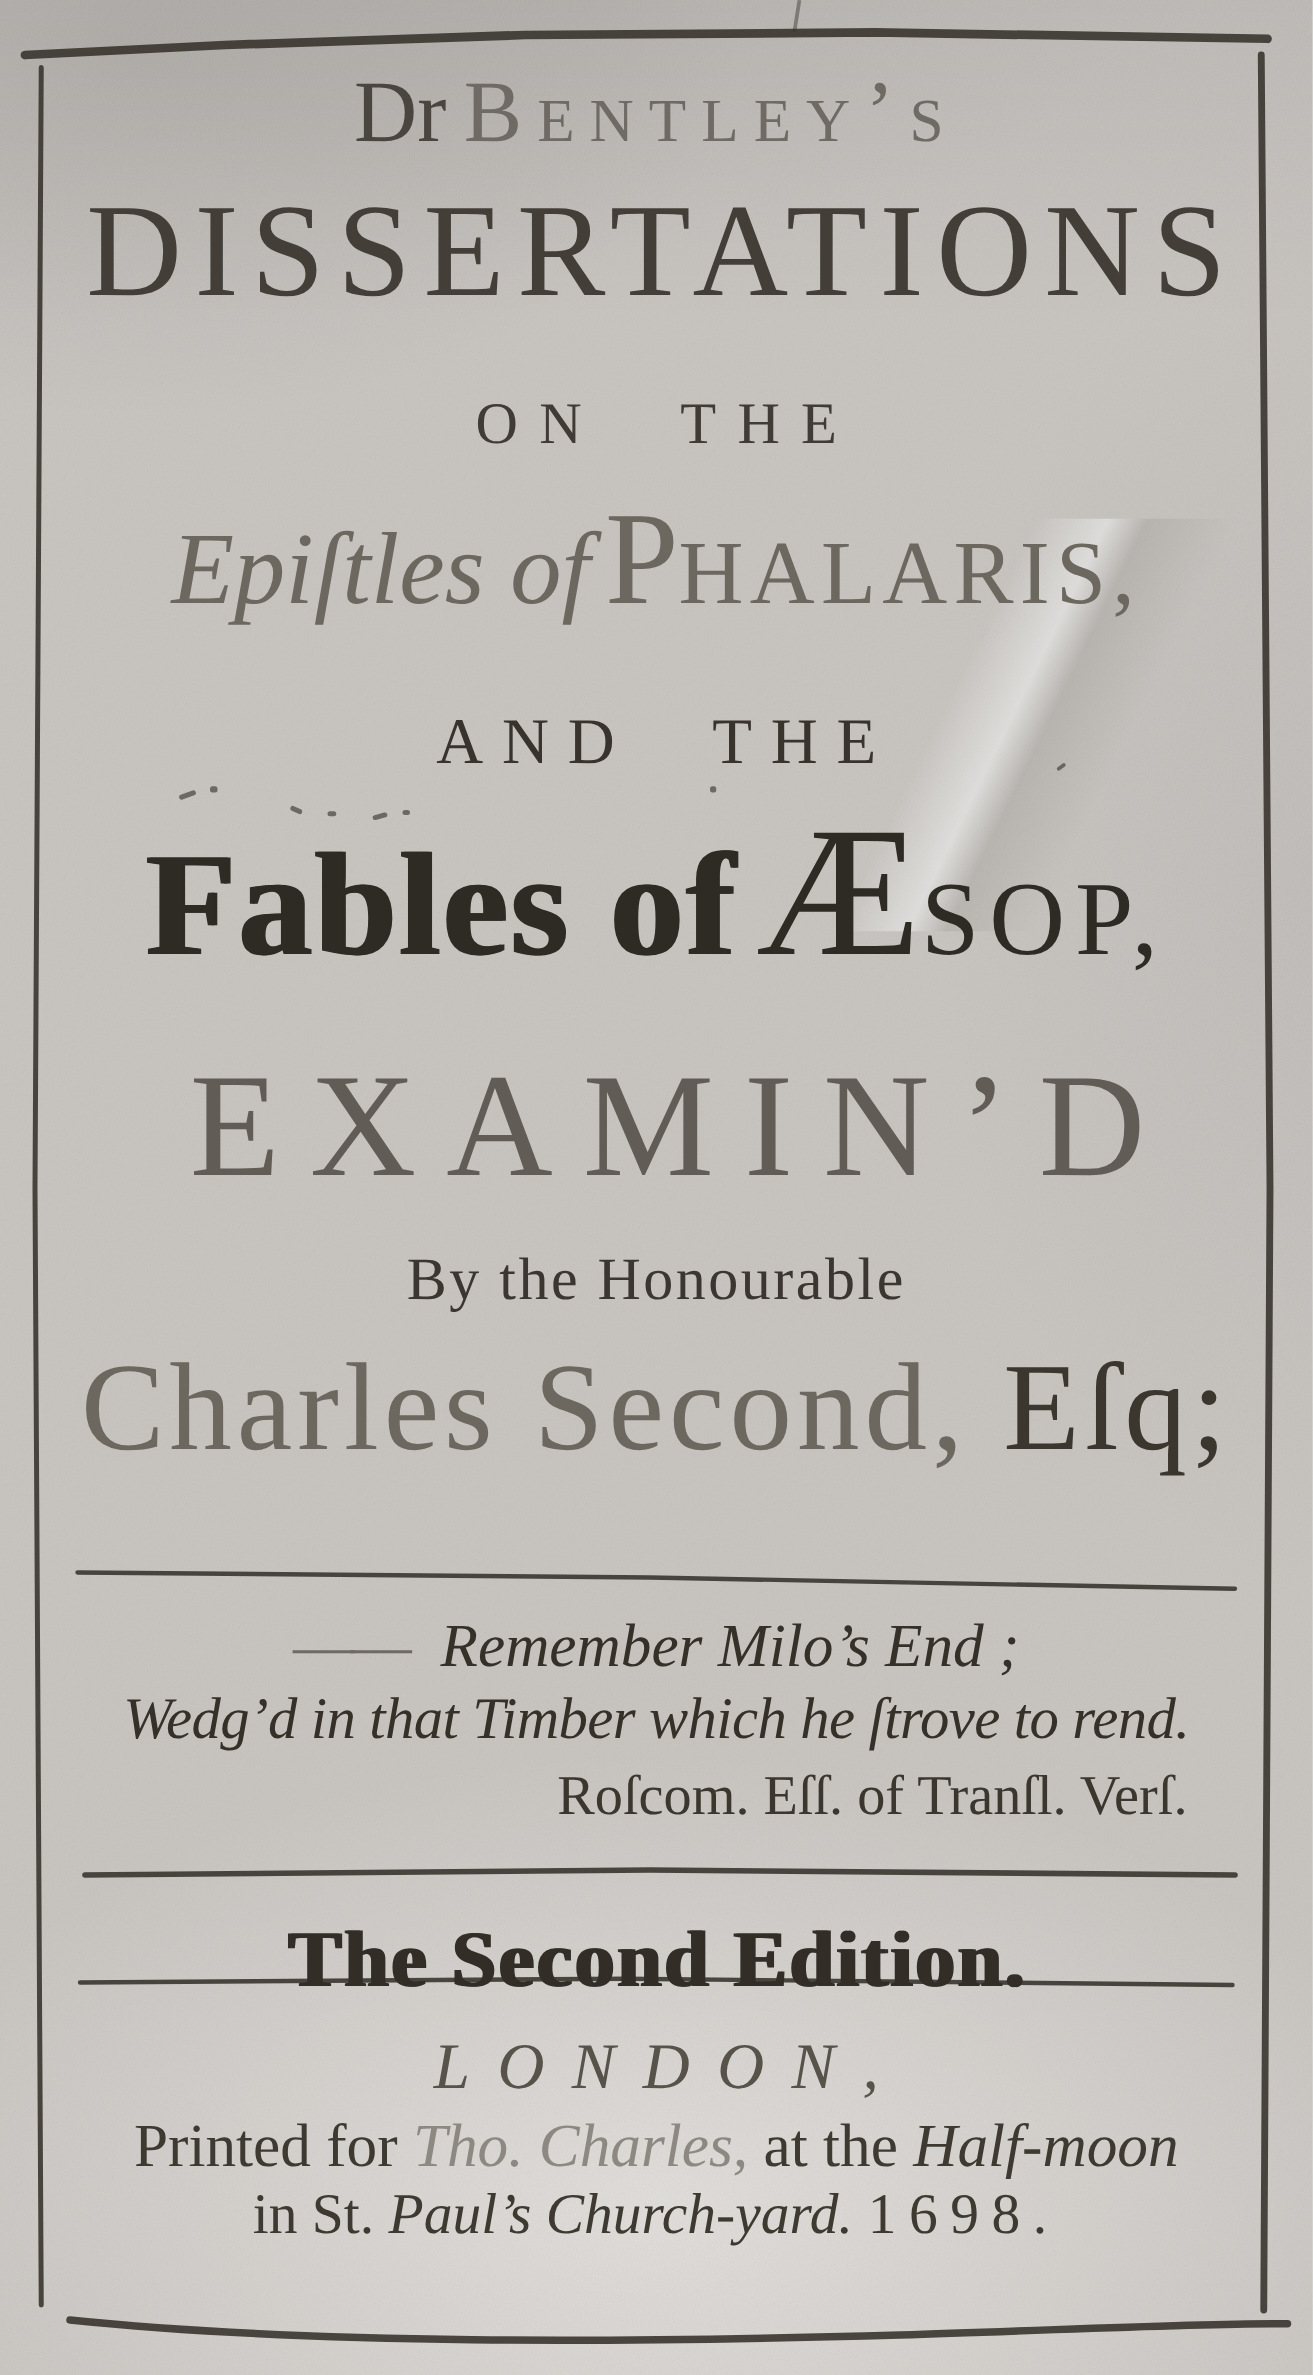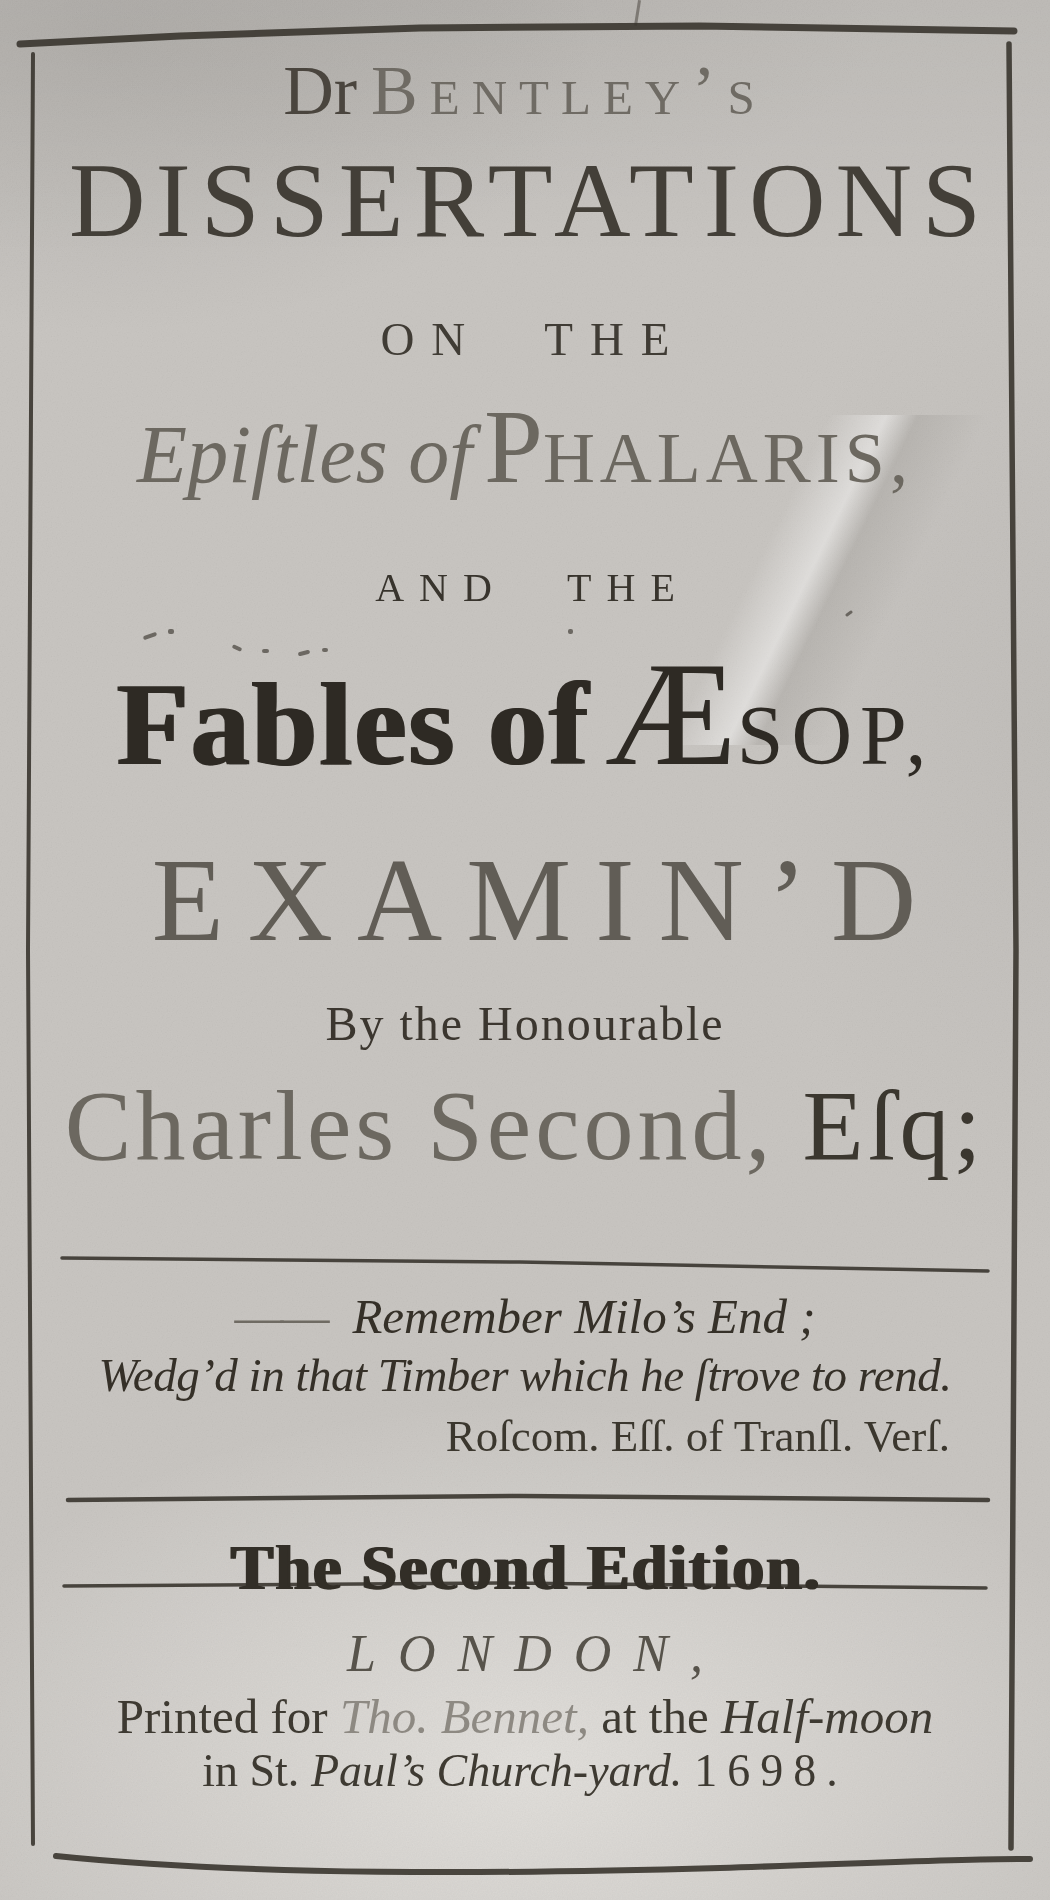--- a/index.html
+++ b/index.html
@@ -41,21 +41,21 @@
 
   #l-diss{top:148px;font-size:106px;letter-spacing:10px;text-indent:10px;color:#433f38;}
 
   #l-onthe{top:316px;font-size:47px;letter-spacing:17px;word-spacing:34px;text-indent:17px;color:#403c35;}
 
   #l-epistles{top:394px;color:#6c6860;}
   #l-epistles .ep-it{font-style:italic;font-size:82px;}
   #l-epistles .ph-init{font-size:106px;margin-left:12px;}
   #l-epistles .ph-rest{font-size:72px;letter-spacing:5px;}
 
-  #l-andthe{top:568px;font-size:40px;letter-spacing:15px;word-spacing:36px;text-indent:15px;color:#38342d;}
+  #l-andthe{top:568px;font-size:52px;letter-spacing:15px;word-spacing:36px;text-indent:15px;color:#38342d;}
 
   #l-fables{top:640px;color:#2e2a24;}
   .blackletter{font-weight:bold;text-shadow:2.5px 0 0 currentColor;letter-spacing:2px;margin-top:28px;}
   #l-fables .bl-big{font-size:118px;}
   #l-fables .ae{font-size:148px;margin-left:16px;}
   #l-fables .sop{font-size:84px;letter-spacing:8px;}
 
   #l-exam{top:842px;font-size:118px;letter-spacing:24px;text-indent:24px;color:#615d56;padding-left:18px;}
 
   #l-hon{top:1000px;font-size:48px;letter-spacing:2px;color:#3b362f;}
@@ -142,20 +142,20 @@
 
   <div class="l" id="l-q2">Wedg’d in that Timber which he ſtrove to rend.</div>
 
   <div class="l" id="l-attr">Roſcom. Eſſ. of Tranſl. Verſ.</div>
 
   <div class="l blackletter" id="l-edition">The Second Edition.</div>
 
   <div class="l" id="l-london">LONDON,</div>
 
   <div class="l" id="l-imp1"><span>Printed for</span>
-    <span class="pub">Tho. Bennet,</span>
+    <span class="pub">Tho. Charles,</span>
     <span>at the</span>
     <span class="halfmoon">Half-moon</span></div>
 
   <div class="l" id="l-imp2"><span>in St.</span>
     <span class="pauls">Paul’s Church-yard.</span><span class="year">1698.</span></div>
 
 </div>
 
 </body></html>

